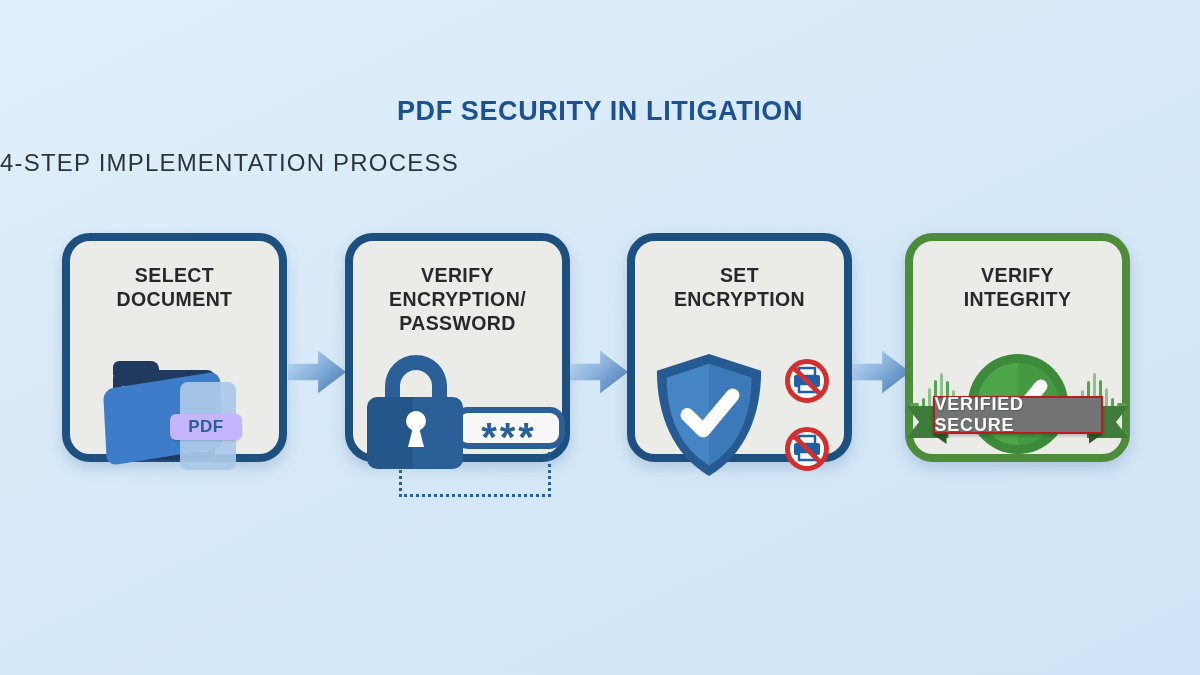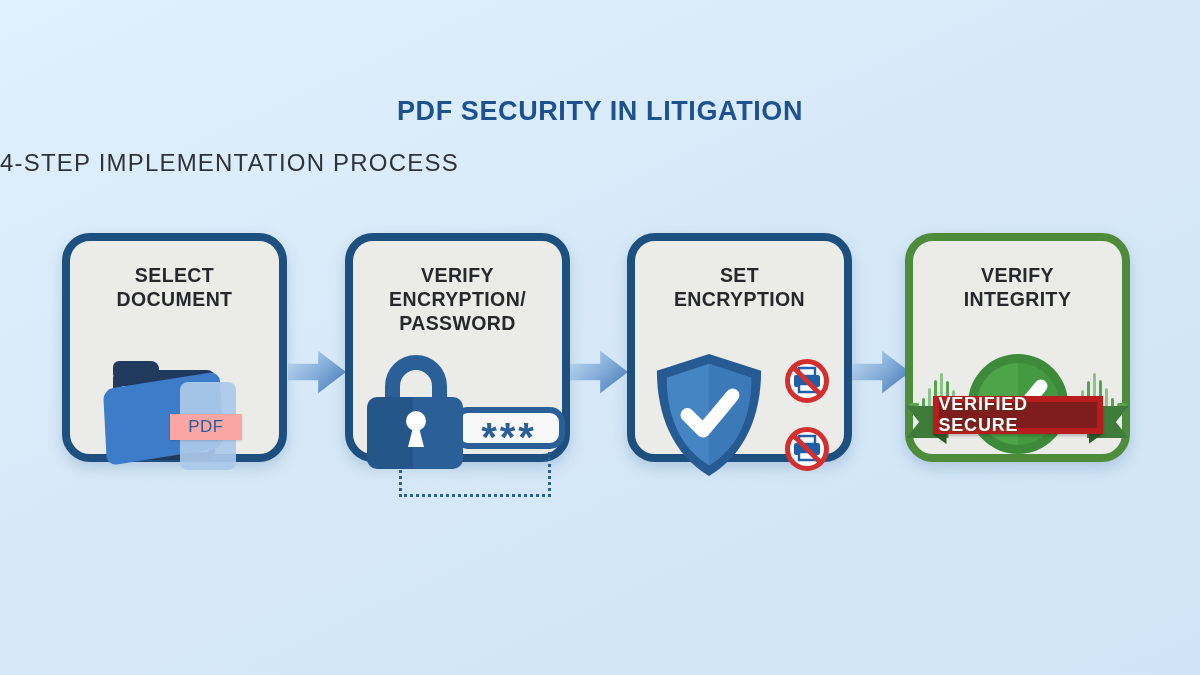--- a/index.html
+++ b/index.html
@@ -66,23 +66,23 @@
     position:absolute;left:0px;bottom:6px;width:118px;height:76px;
     background:#3d7cc9;border-radius:10px;
     transform:rotate(-9deg) skewX(-6deg);transform-origin:bottom left;
   }
   .pdf-doc{
     position:absolute;right:6px;top:22px;width:56px;height:88px;
     background:#abc9e9;border-radius:8px;opacity:.92;
   }
   .pdf-label{
     position:absolute;right:0px;top:54px;width:72px;height:26px;
-    background:#fca5a5;border-radius:0;
-    display:flex;align-items:center;justify-content:center;
-    font-size:17px;font-weight:normal;color:#2a5f97;letter-spacing:.5px;
+    background:#c4b5fd;border-radius:6px;
+    display:flex;align-items:center;justify-content:center;
+    font-size:17px;font-weight:bold;color:#2a5f97;letter-spacing:.5px;
     box-shadow:0 1px 2px rgba(0,0,0,.15);
   }
 
   
   .lockset{position:relative;width:185px;height:128px;margin-top:14px;}
   .shackle{
     position:absolute;left:20px;top:0;width:62px;height:58px;
     border:15px solid #2a5f97;border-bottom:none;
     border-radius:34px 34px 0 0;box-sizing:border-box;
   }
@@ -139,21 +139,21 @@
   .ribbon .tail{
     position:absolute;top:16px;width:42px;height:32px;background:#3f7c3b;
   }
   .ribbon .tail.l{left:0;clip-path:polygon(0 0,100% 0,100% 100%,0 100%,30% 50%);}
   .ribbon .tail.r{right:0;clip-path:polygon(0 0,100% 0,70% 50%,100% 100%,0 100%);}
   .ribbon .fold{position:absolute;top:44px;width:14px;height:10px;background:#2c5c29;}
   .ribbon .fold.l{left:26px;clip-path:polygon(0 0,100% 0,100% 100%);}
   .ribbon .fold.r{right:26px;clip-path:polygon(0 0,100% 0,0 100%);}
   .ribbon .banner{
     position:absolute;left:26px;right:26px;top:6px;height:38px;
-    background:#7f1d1d;border:6px solid #b91c1c;box-sizing:border-box;
+    background:#737373;border:2px solid #b91c1c;box-sizing:border-box;
     display:flex;align-items:center;justify-content:center;
     box-shadow:0 2px 3px rgba(0,0,0,.22);
   }
   .ribbon .banner span{
     color:#ffffff;font-size:18px;font-weight:bold;letter-spacing:.8px;
     text-shadow:1px 1px 0 rgba(40,80,40,.45);
   }
 </style>
 </head>
 <body>

